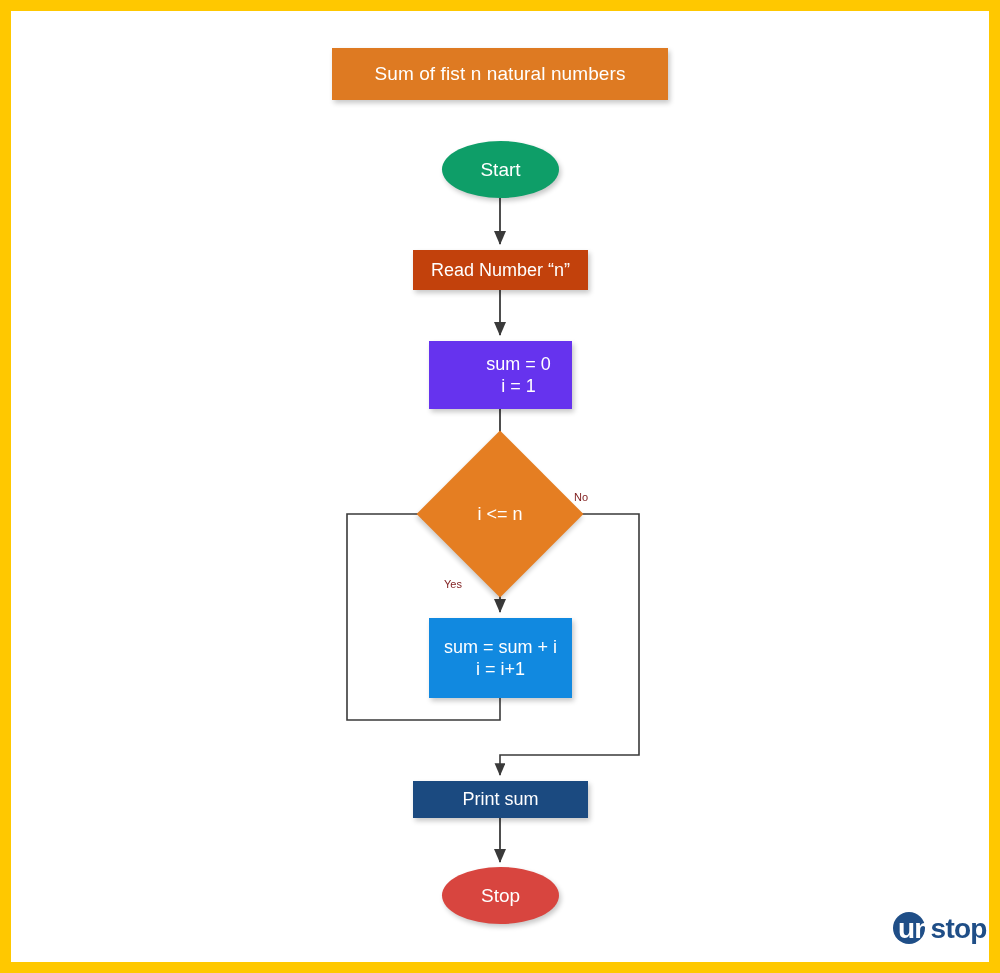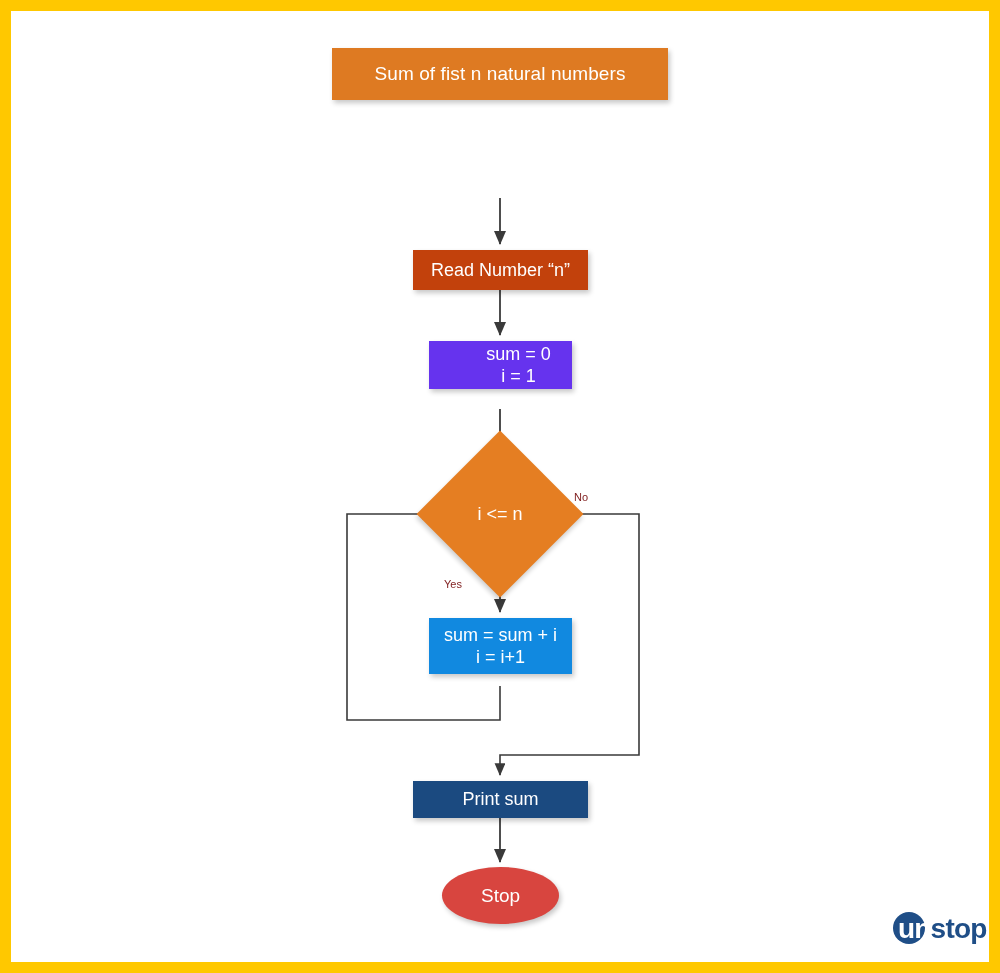--- a/index.html
+++ b/index.html
@@ -90,21 +90,21 @@
     height: 40px;
     background: #c2410c;
     font-size: 18px;
   }
 
   
   #node-init {
     left: 429px;
     top: 341px;
     width: 143px;
-    height: 48px;
+    height: 68px;
     background: #6633EE;
     font-size: 18px;
     padding-left: 36px;
   }
 
   
   #node-decision {
     left: 441px;
     top: 455px;
     width: 118px;
@@ -126,21 +126,21 @@
   #node-decision .diamond-label {
     position: relative;
     z-index: 1;
   }
 
   
   #node-body {
     left: 429px;
     top: 618px;
     width: 143px;
-    height: 56px;
+    height: 80px;
     background: #1189E0;
     font-size: 18px;
   }
 
   
   #node-print {
     left: 413px;
     top: 781px;
     width: 175px;
     height: 37px;
@@ -240,20 +240,21 @@
         <path d="M559,514 L639,514 L639,755 L500,755 L500,775" fill="none" stroke="#3a3a3a" stroke-width="1.6" marker-end="url(#arrowhead)"></path>
       </g>
 
       <g>
         <line x1="500" y1="818" x2="500" y2="862" stroke="#3a3a3a" stroke-width="1.8" marker-end="url(#arrowhead)"></line>
       </g>
     </svg>
 
     <div class="node node-shadow" id="title-banner">Sum of fist n natural numbers</div>
 
+    <div class="node node-shadow" id="node-start">Start</div>
 
     <div class="node node-shadow" id="node-read">Read Number “n”</div>
 
     <div class="node node-shadow" id="node-init">sum = 0
 i = 1</div>
 
     <div class="node" id="node-decision">
       <span class="diamond-bg"></span>
       <span class="diamond-label">i &lt;= n</span>
     </div>

